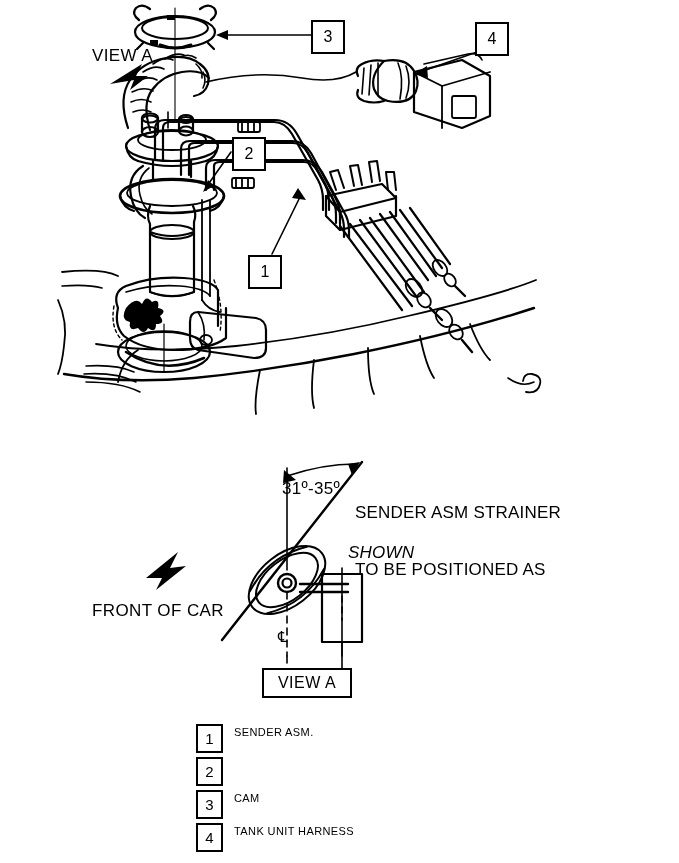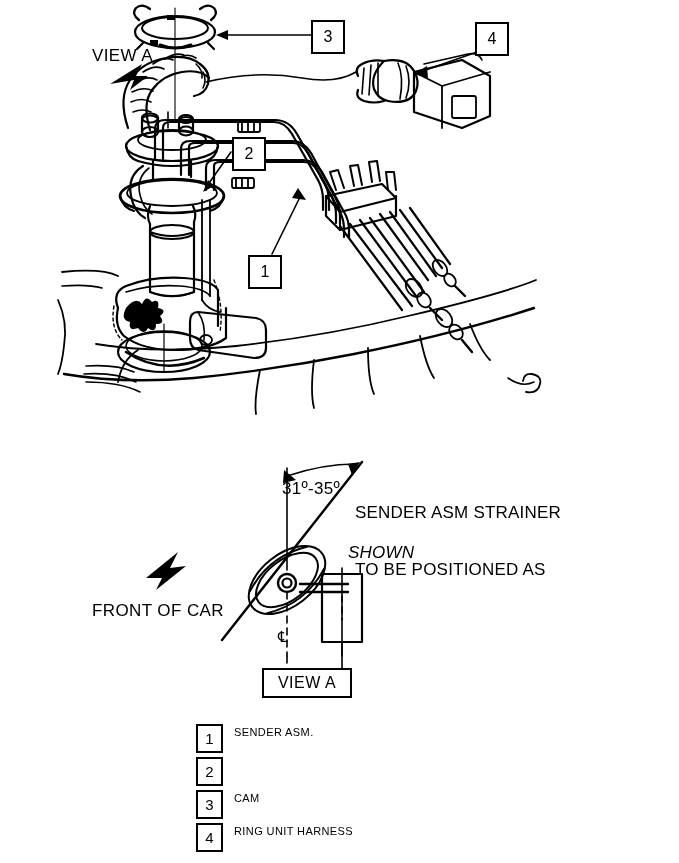--- a/index.html
+++ b/index.html
@@ -294,17 +294,17 @@
     </div>
     <div class="lrow">
       <div class="lnum">2</div>
     </div>
     <div class="lrow">
       <div class="lnum">3</div>
       <div class="ltxt">CAM</div>
     </div>
     <div class="lrow">
       <div class="lnum">4</div>
-      <div class="ltxt">RING UNIT HARNESS</div>
+      <div class="ltxt">TANK UNIT HARNESS</div>
     </div>
   </div>
 
 </div>
 
 </body></html>

